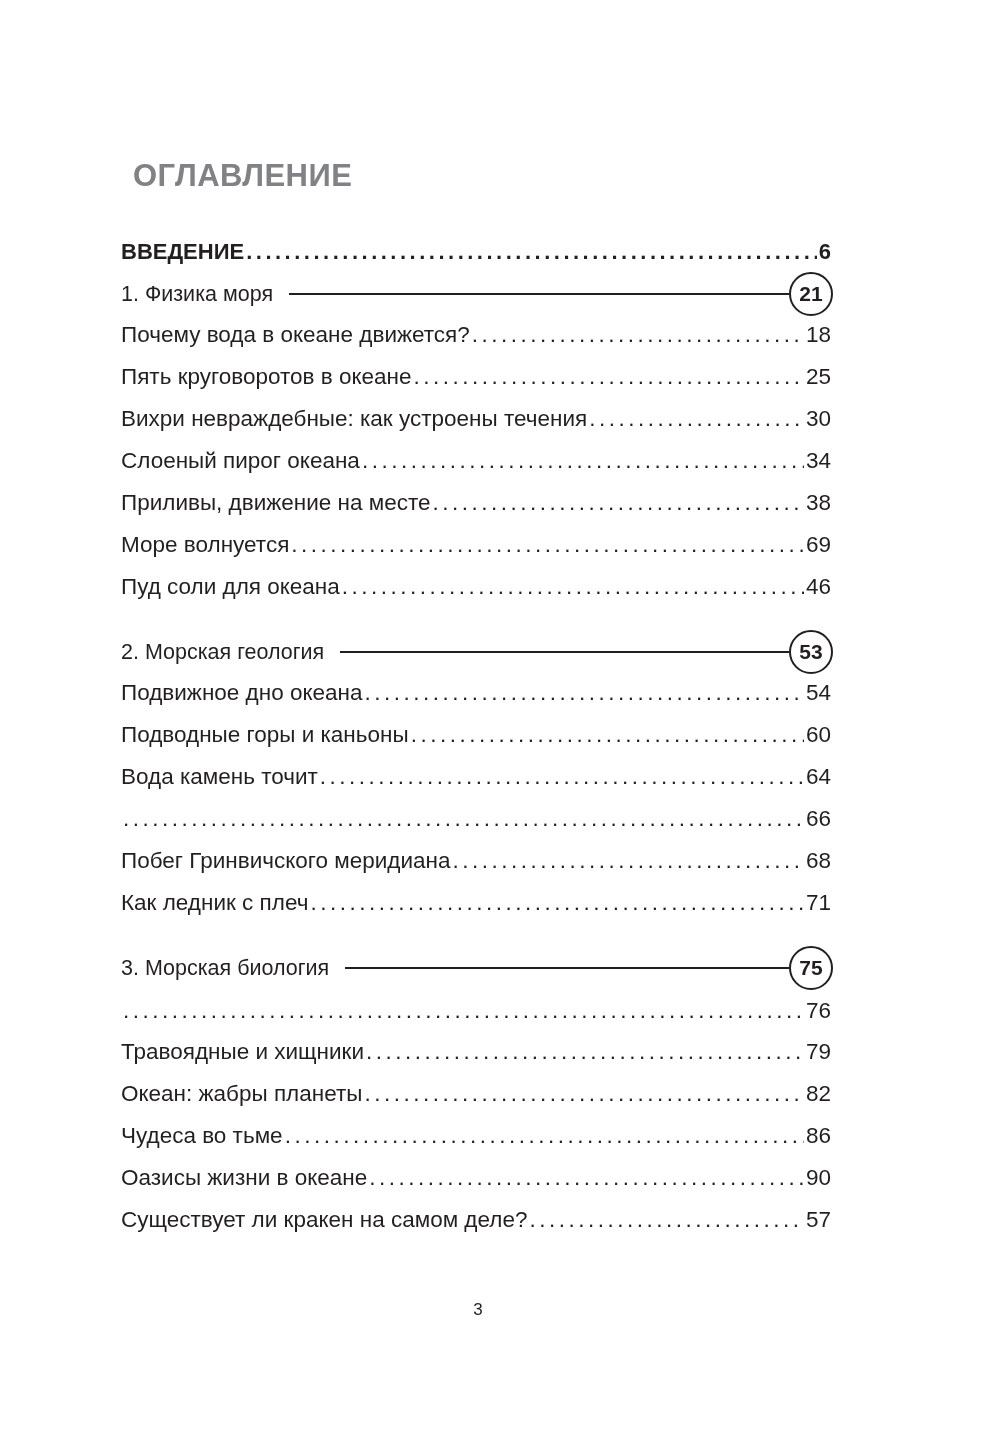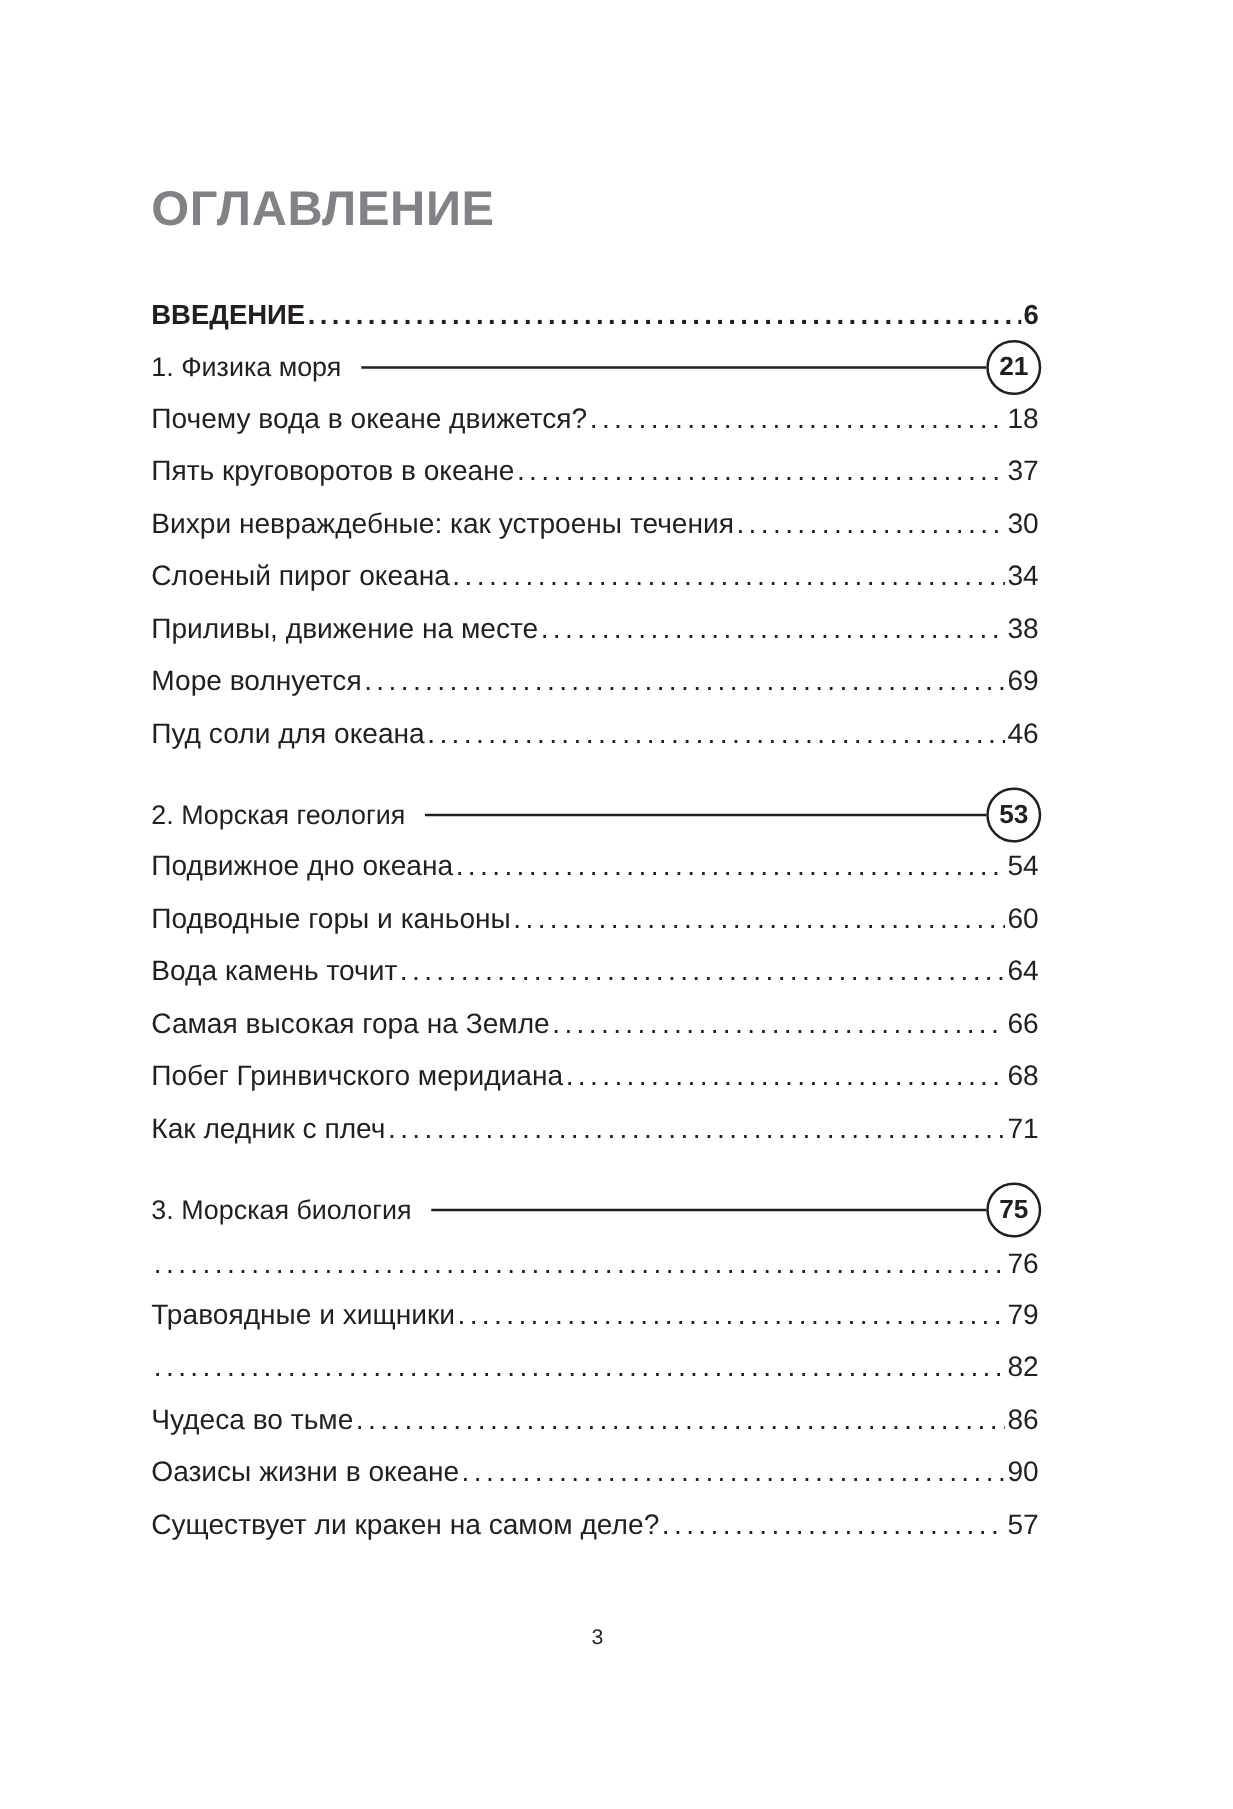--- a/index.html
+++ b/index.html
@@ -1,19 +1,19 @@
 <!DOCTYPE html>
 <html><head>
 <meta charset="utf-8">
 <style>
   html, body { margin: 0; padding: 0; background: #ffffff; }
   body { width: 986px; height: 1447px; position: relative; overflow: hidden;
          font-family: "Liberation Sans", "DejaVu Sans", sans-serif; color: #231f20; }
-  .page-title { position: absolute; left: 121px; top: 146px; font-size: 39px; font-weight: bold;
-                color: #808285; letter-spacing: 0.5px; margin: 0; }
+  .page-title { position: absolute; left: 121px; top: 146px; font-size: 31px; font-weight: bold;
+                color: #808285; letter-spacing: 0.5px; margin: 12px; }
   .toc { position: absolute; left: 121px; width: 710px; top: 0; }
   .row { position: absolute; left: 0; width: 710px; height: 30px; display: flex; align-items: baseline;
          font-size: 22.5px; line-height: 30px; white-space: nowrap; }
   .row .label { flex: 0 0 auto; }
   .row .dots { flex: 1 1 auto; overflow: hidden; letter-spacing: 3.5px; color: #231f20; margin: 0 2px; }
   .row .dots::before { content: "................................................................................................................................................"; }
   .row .page { flex: 0 0 auto; text-align: right; }
   .row.intro { font-weight: bold; font-size: 22px; }
   .chapter { position: absolute; left: 0; width: 712px; height: 46px; display: flex; align-items: center; }
   .chapter .label { font-weight: normal; font-size: 21.5px; white-space: nowrap; flex: 0 0 auto; }
@@ -40,21 +40,21 @@
     <span class="circle">21</span>
   </div>
   <div class="row" style="top:320px">
       <span class="label">Почему вода в океане движется?</span>
       <span class="dots"></span>
       <span class="page">18</span>
     </div>
   <div class="row" style="top:362px">
       <span class="label">Пять круговоротов в океане</span>
       <span class="dots"></span>
-      <span class="page">37</span>
+      <span class="page">25</span>
     </div>
   <div class="row" style="top:404px">
       <span class="label">Вихри невраждебные: как устроены течения</span>
       <span class="dots"></span>
       <span class="page">30</span>
     </div>
   <div class="row" style="top:446px">
       <span class="label">Слоеный пирог океана</span>
       <span class="dots"></span>
       <span class="page">34</span>
@@ -89,21 +89,20 @@
       <span class="label">Подводные горы и каньоны</span>
       <span class="dots"></span>
       <span class="page">60</span>
     </div>
   <div class="row" style="top:762px">
       <span class="label">Вода камень точит</span>
       <span class="dots"></span>
       <span class="page">64</span>
     </div>
   <div class="row" style="top:804px">
-      <span class="label">Самая высокая гора на Земле</span>
       <span class="dots"></span>
       <span class="page">66</span>
     </div>
   <div class="row" style="top:846px">
       <span class="label">Побег Гринвичского меридиана</span>
       <span class="dots"></span>
       <span class="page">68</span>
     </div>
   <div class="row" style="top:888px">
       <span class="label">Как ледник с плеч</span>
@@ -119,20 +118,21 @@
   <div class="row" style="top:996px">
       <span class="dots"></span>
       <span class="page">76</span>
     </div>
   <div class="row" style="top:1037px">
       <span class="label">Травоядные и хищники</span>
       <span class="dots"></span>
       <span class="page">79</span>
     </div>
   <div class="row" style="top:1079px">
+      <span class="label">Океан: жабры планеты</span>
       <span class="dots"></span>
       <span class="page">82</span>
     </div>
   <div class="row" style="top:1121px">
       <span class="label">Чудеса во тьме</span>
       <span class="dots"></span>
       <span class="page">86</span>
     </div>
   <div class="row" style="top:1163px">
       <span class="label">Оазисы жизни в океане</span>

